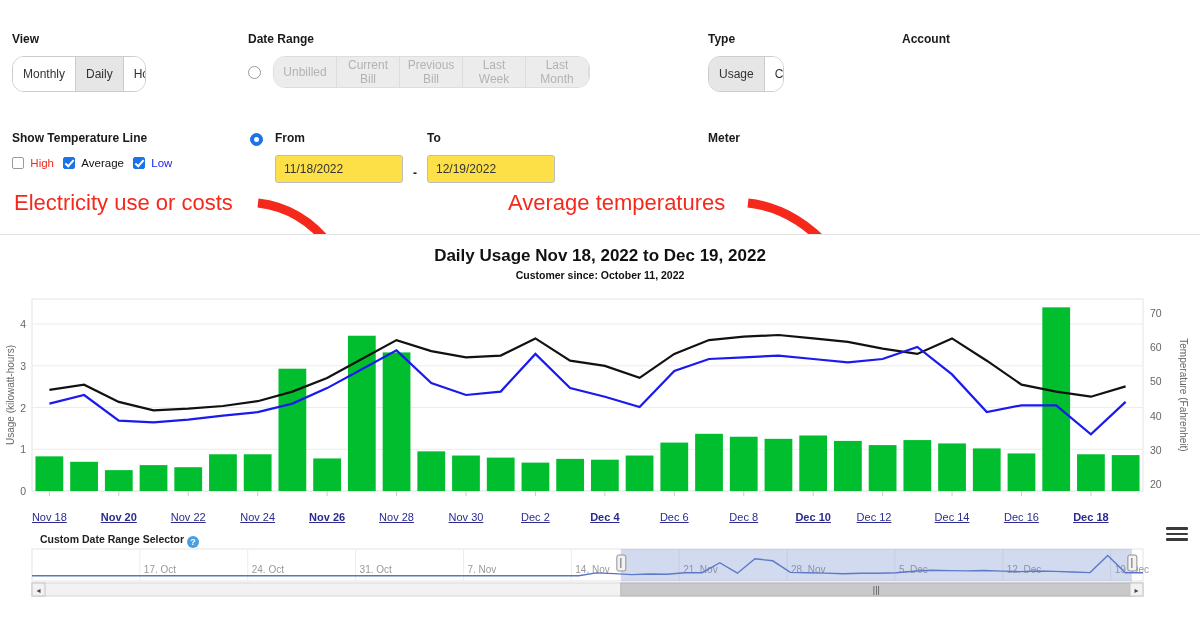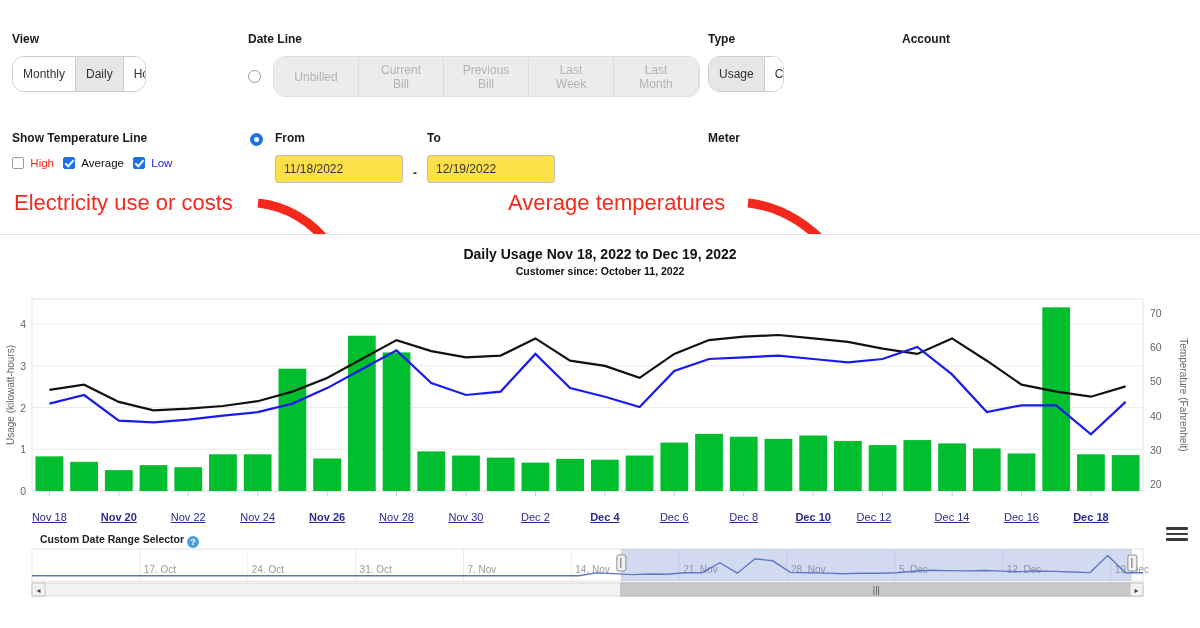--- a/index.html
+++ b/index.html
@@ -18,22 +18,22 @@
   .btn-group .bg-btn{
     padding:0 10px;height:34px;line-height:34px;
     border-right:1px solid #ccc;background:#fff;color:#333;
     font-size:12px;white-space:nowrap;text-align:center;cursor:pointer;
   }
   .btn-group .bg-btn:last-child{border-right:none;}
   .btn-group .bg-btn.active{background:#e6e6e6;}
   .btn-group.disabled{border:1px solid #ddd;}
   .btn-group.disabled .bg-btn{
     background:#ececec;color:#b3b3b3;border-right:1px solid #ddd;cursor:default;
-    height:39px;line-height:14px;display:flex;align-items:center;justify-content:center;
-    padding:0 19px;width:46px;
+    height:30px;line-height:14px;display:flex;align-items:center;justify-content:center;
+    padding:0 8px;width:46px;
   }
   .two-line{display:flex;flex-direction:column;line-height:14px;}
   .radio{
     width:13px;height:13px;border:1px solid #9a9a9a;border-radius:50%;
     background:#fff;display:inline-block;position:relative;box-sizing:border-box;
   }
   .radio.checked{border-color:#1a73e8;background:#1a73e8;}
   .radio.checked:after{
     content:"";position:absolute;left:3px;top:3px;width:5px;height:5px;
     border-radius:50%;background:#fff;
@@ -52,21 +52,21 @@
     background:#fde047;padding:0 8px;font-size:12px;color:#333;box-sizing:content-box;
   }
   .annot{
     position:absolute;color:#f4291c;font-size:22px;white-space:nowrap;
     font-family:"Liberation Sans", sans-serif;
   }
   .chartpanel{
     position:absolute;left:0;top:234px;width:1200px;height:340px;
     background:#fff;border-top:1px solid #e2e2e2;
   }
-  .chart-title{text-align:center;font-weight:bold;font-size:14px;color:#111;}
+  .chart-title{text-align:center;font-weight:bold;font-size:17px;color:#111;}
   .chart-sub{text-align:center;font-weight:bold;font-size:10.5px;color:#111;margin-top:3px;}
   .axis-title{
     font-size:10px;fill:#666;
   }
   .tick-txt{font-size:10.5px;fill:#666;}
   .xlabel{
     font-size:11px;color:#2b2b8f;text-decoration:underline;cursor:pointer;white-space:nowrap;
   }
   .xlabel.bold{font-weight:bold;}
   .nav-label{font-size:10px;fill:#9a9a9a;}
@@ -86,21 +86,21 @@
   <div style="position:absolute;left:12px;top:32px;">
     <div class="ctl-label">View</div>
     <div class="btn-group" style="margin-top:10px;width:132px;">
       <div class="bg-btn">Monthly</div>
       <div class="bg-btn active">Daily</div>
       <div class="bg-btn">Hourly</div>
     </div>
   </div>
 
   <div style="position:absolute;left:248px;top:32px;">
-    <div class="ctl-label">Date Line</div>
+    <div class="ctl-label">Date Range</div>
     <div style="margin-top:10px;display:flex;align-items:center;">
       <span class="radio"></span>
       <div class="btn-group disabled" style="margin-left:12px;">
         <div class="bg-btn">
             <span>Unbilled</span>
           </div>
         <div class="bg-btn">
             <span class="two-line">
               <span>Current</span>
               <span>Bill</span>

